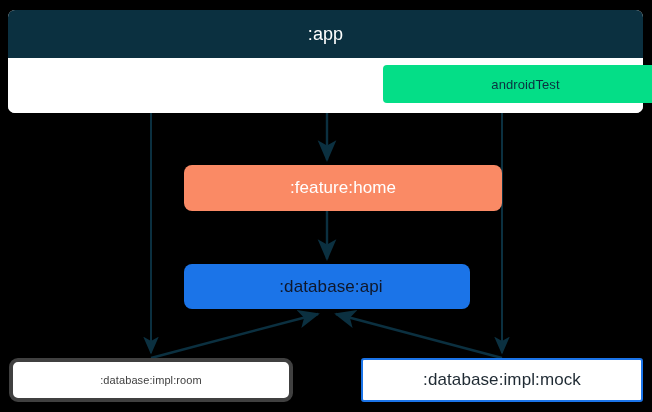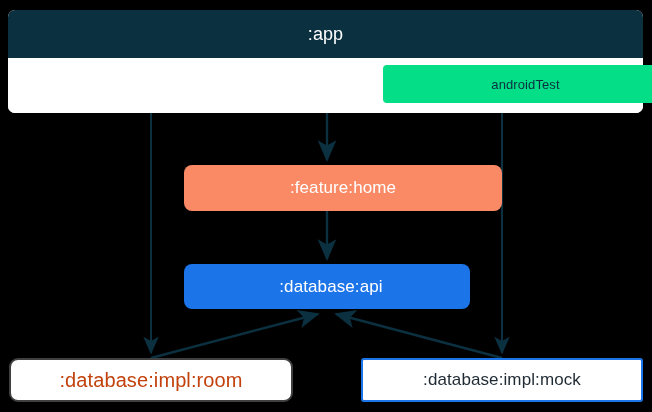--- a/index.html
+++ b/index.html
@@ -100,35 +100,35 @@
     color: #ffffff;
     border-radius: 8px;
     font-size: 17px;
   }
   #node-database-api {
     left: 184px;
     top: 264px;
     width: 286px;
     height: 45px;
     background: #1b74e8;
-    color: #ffffff;
+    color: #0f172a;
     border-radius: 8px;
     font-size: 17px;
     padding-left: 8px;
   }
   #node-database-impl-room {
     left: 9px;
     top: 358px;
     width: 284px;
     height: 44px;
     background: #ffffff;
-    color: #c2410c;
-    border: 2px solid #404040;
+    color: #404040;
+    border: 4px solid #404040;
     border-radius: 9px;
-    font-size: 20px;
+    font-size: 11px;
   }
   #node-database-impl-mock {
     left: 361px;
     top: 358px;
     width: 282px;
     height: 44px;
     background: #ffffff;
     color: #1f2a33;
     border: 2px solid #1b74e8;
     border-radius: 3px;

